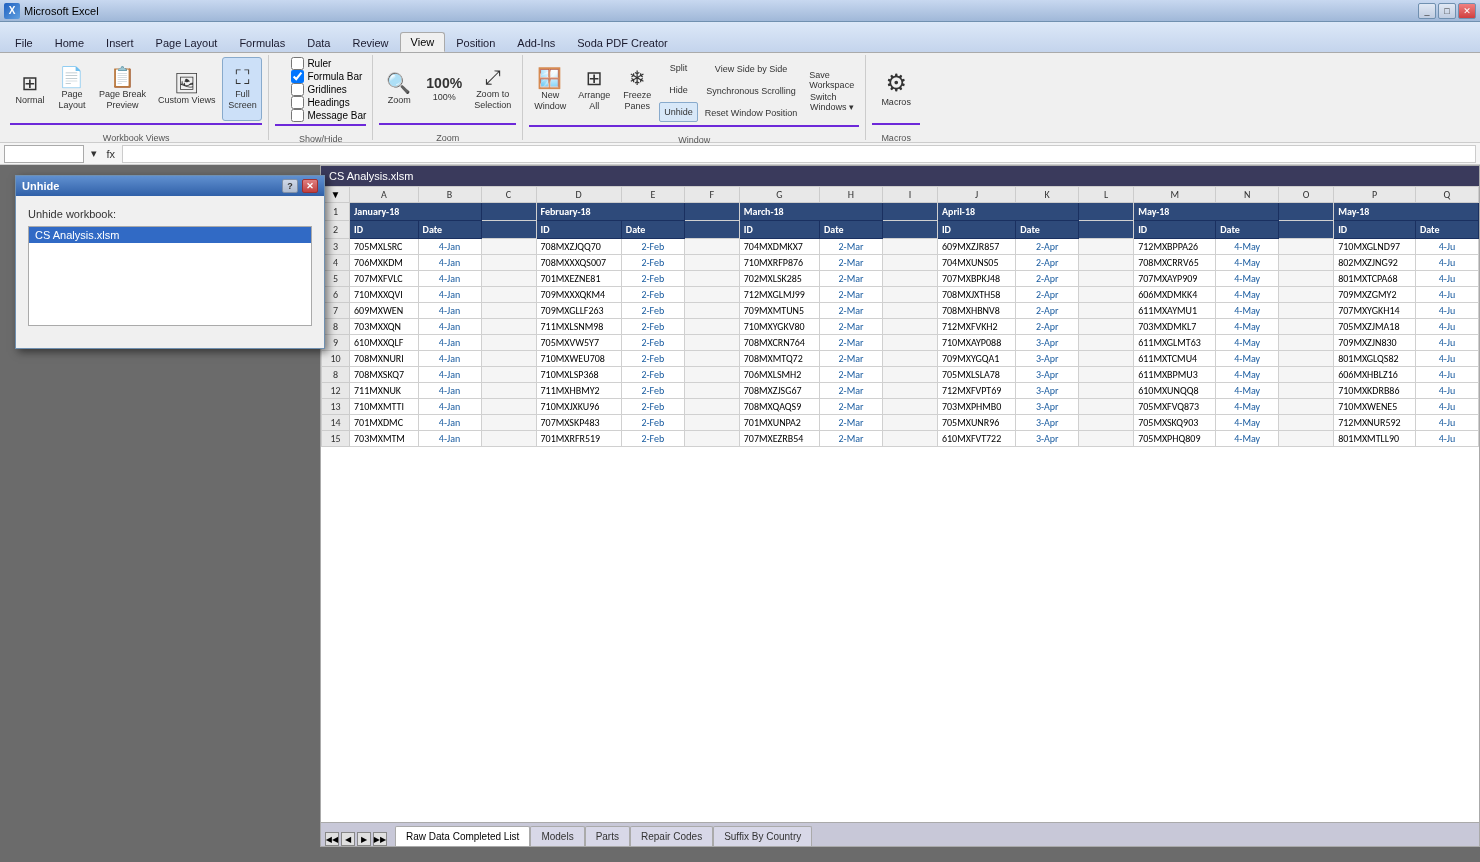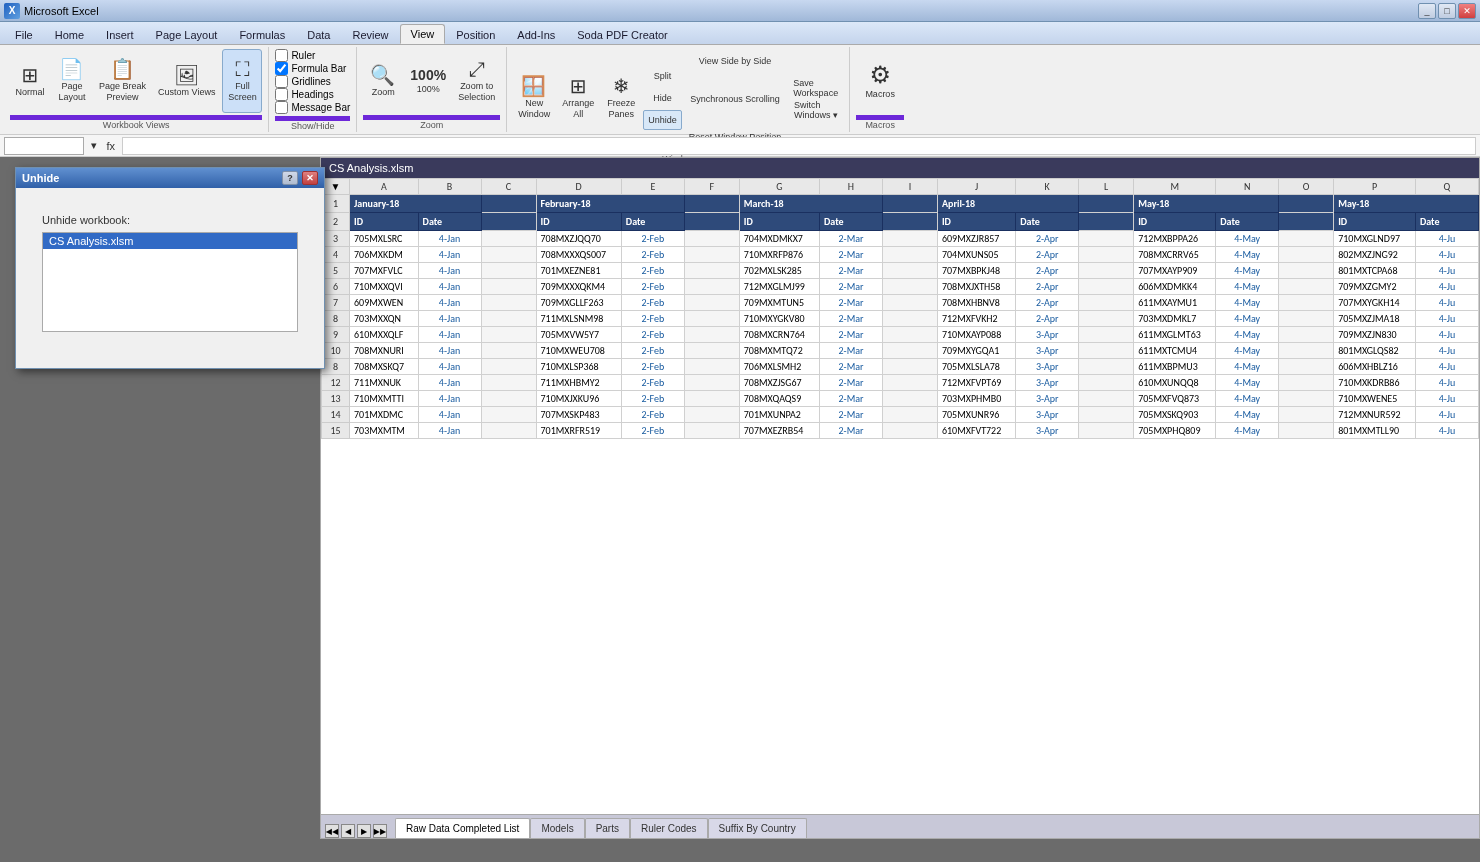--- a/index.html
+++ b/index.html
@@ -26,21 +26,21 @@
       cursor: pointer;
       display: flex; align-items: center; justify-content: center;
       color: #333;
     }
 
     
     .ribbon { background: #f0f0f0; border-bottom: 1px solid #ccc; }
     .ribbon-tabs {
       display: flex;
       background: linear-gradient(to bottom, #dce8f8, #c4d4ec);
-      height: 22px;
+      height: 30px;
       align-items: flex-end;
       padding-left: 4px;
       gap: 0;
     }
     .ribbon-tab {
       padding: 3px 10px;
       font-size: 11px;
       color: #1a1a2e;
       cursor: pointer;
       border: 1px solid transparent;
@@ -70,23 +70,23 @@
       align-items: center;
       padding: 2px 6px;
       border-right: 1px solid #ccc;
       min-width: 60px;
     }
     .ribbon-group:last-child { border-right: none; }
     .ribbon-group-label {
       font-size: 9px;
       color: #555;
       margin-top: auto;
-      padding-top: 0;
+      padding-top: 8px;
       text-align: center;
-      border-top: 5px solid #6d28d9;
+      border-top: 2px solid #6d28d9;
       width: 100%;
       margin-top: 2px;
     }
     .ribbon-buttons { display: flex; align-items: center; gap: 2px; flex: 1; }
     .ribbon-btn {
       display: flex;
       flex-direction: column;
       align-items: center;
       justify-content: center;
       padding: 2px 4px;
@@ -194,21 +194,21 @@
       background: linear-gradient(to bottom, #d0d8e8, #b0bcd0);
       border: 1px solid #8090a8;
       border-radius: 2px;
       cursor: pointer;
       display: flex; align-items: center; justify-content: center;
       font-size: 9px;
       color: #333;
       margin-right: 4px;
     }
     .dialog-titlebar-btns { display: flex; }
-    .dialog-body { padding: 26px; }
+    .dialog-body { padding: 12px; }
     .dialog-label { font-size: 11px; color: #333; margin-bottom: 6px; }
     .dialog-listbox {
       width: 100%;
       height: 100px;
       background: white;
       border: 1px solid #aaa;
       overflow-y: scroll;
       margin-bottom: 10px;
     }
     .dialog-listbox-item {
@@ -410,21 +410,21 @@
         </div>
         <div class="ribbon-btn active-btn">
           <div class="ribbon-icon">⛶</div>
           <div class="ribbon-label">Full<br>Screen</div>
         </div>
       </div>
       <div class="ribbon-group-label">Workbook Views</div>
     </div>
 
     <div class="ribbon-group">
-      <div style="flex:1;display:flex;flex-direction:column;justify-content:flex-end;">
+      <div style="flex:1;display:flex;flex-direction:column;justify-content:flex-end;margin-left:16px;">
         <div class="checkbox-item">
           <input type="checkbox" style="">
           <span>Ruler</span>
         </div>
         <div class="checkbox-item">
           <input type="checkbox" checked="" style="">
           <span>Formula Bar</span>
         </div>
         <div class="checkbox-item">
           <input type="checkbox" style="">
@@ -472,21 +472,21 @@
         </div>
         <div class="ribbon-btn">
           <div class="ribbon-icon">❄</div>
           <div class="ribbon-label">Freeze<br>Panes</div>
         </div>
         <div style="display:flex;flex-direction:column;gap:2px;justify-content:flex-start;">
           <div class="ribbon-btn-small">Split</div>
           <div class="ribbon-btn-small">Hide</div>
           <div class="ribbon-btn-small" style="background:#d8e8f8;border-color:#88aacc;">Unhide</div>
         </div>
-        <div style="display:flex;flex-direction:column;gap:18px;justify-content:flex-start;padding-top:2px;">
+        <div style="display:flex;flex-direction:column;gap:2px;justify-content:flex-start;padding-top:2px;">
           <div class="ribbon-btn-small">View Side by Side</div>
           <div class="ribbon-btn-small">Synchronous Scrolling</div>
           <div class="ribbon-btn-small">Reset Window Position</div>
         </div>
         <div style="display:flex;flex-direction:column;gap:2px;justify-content:flex-start;padding-top:2px;">
           <div class="ribbon-btn-small">Save<br>Workspace</div>
           <div class="ribbon-btn-small">Switch<br>Windows ▾</div>
         </div>
       </div>
       <div class="ribbon-group-label">Window</div>
@@ -866,18 +866,18 @@
     <div class="sheet-tabs">
       <div class="sheet-tab-nav">
         <div class="tab-nav-btn">◀◀</div>
         <div class="tab-nav-btn">◀</div>
         <div class="tab-nav-btn">▶</div>
         <div class="tab-nav-btn">▶▶</div>
       </div>
       <div class="sheet-tab active-tab">Raw Data Completed List</div>
       <div class="sheet-tab">Models</div>
       <div class="sheet-tab">Parts</div>
-      <div class="sheet-tab">Ruler Codes</div>
+      <div class="sheet-tab">Repair Codes</div>
       <div class="sheet-tab">Suffix By Country</div>
     </div>
   </div>
 
 </div>
 
 </body></html>

